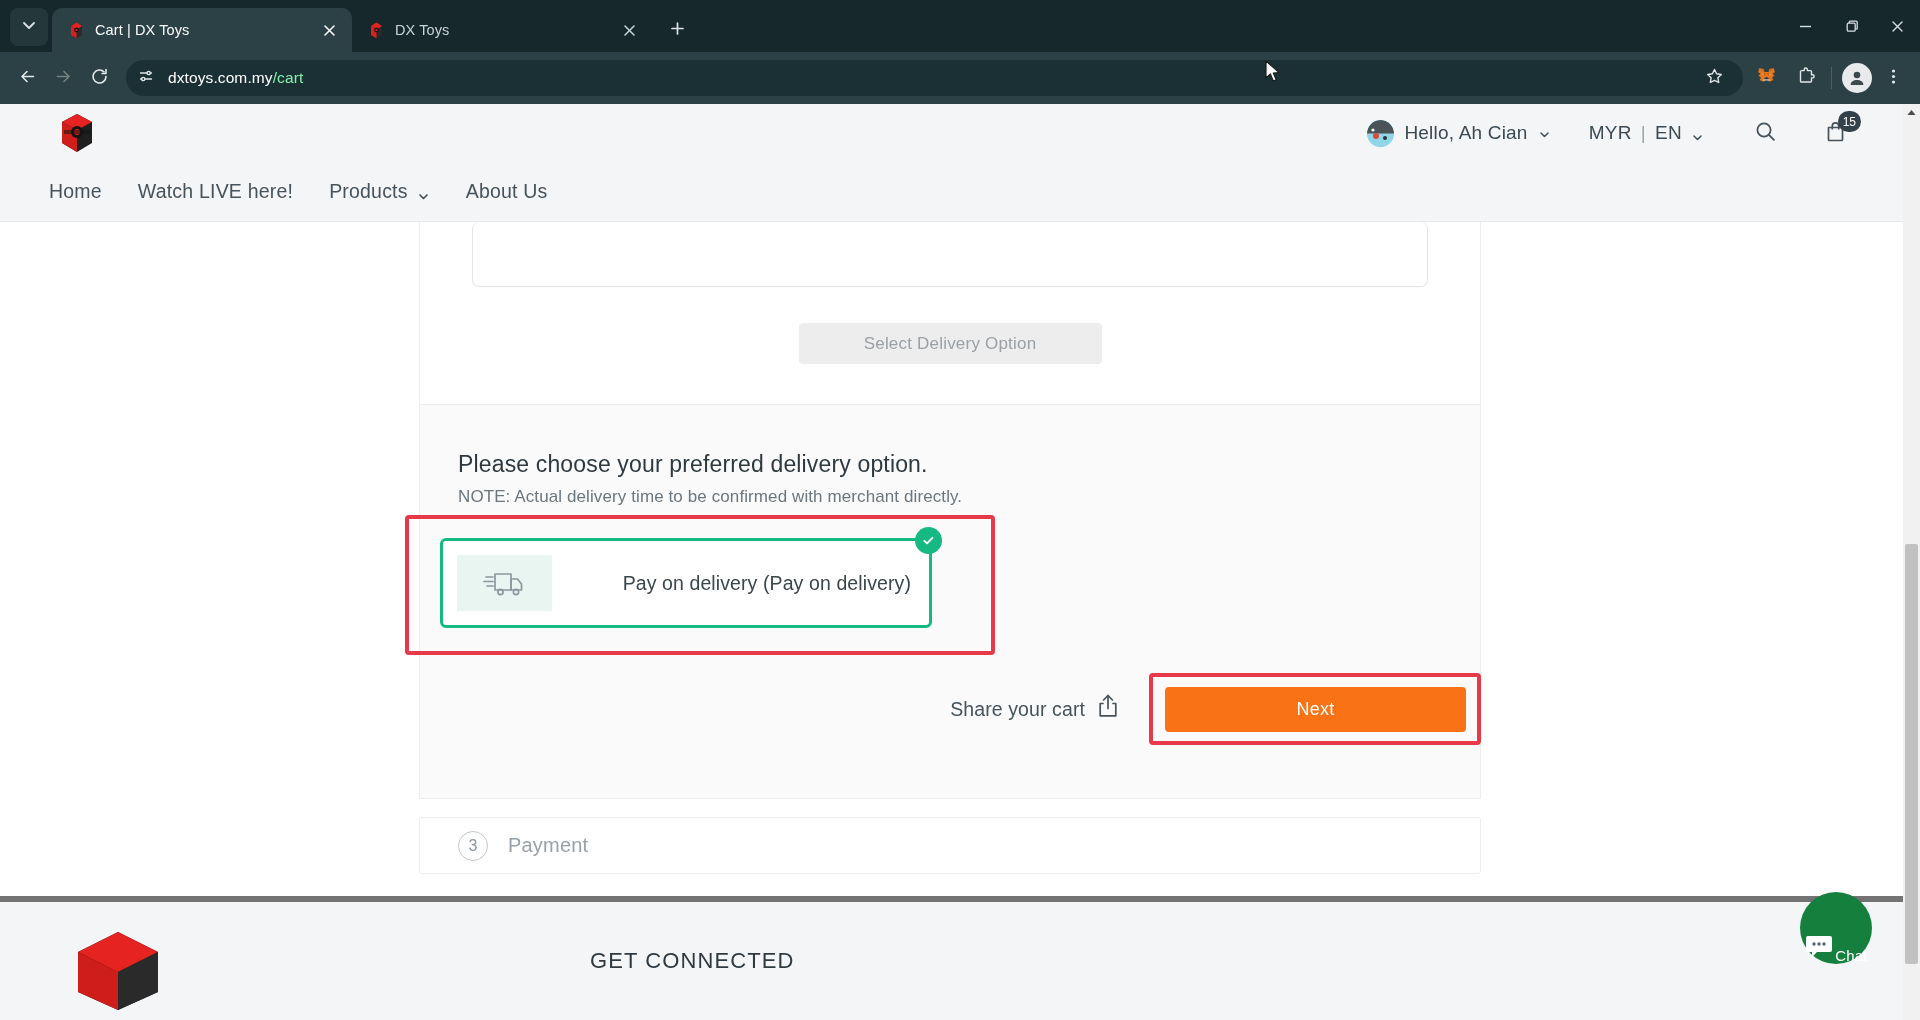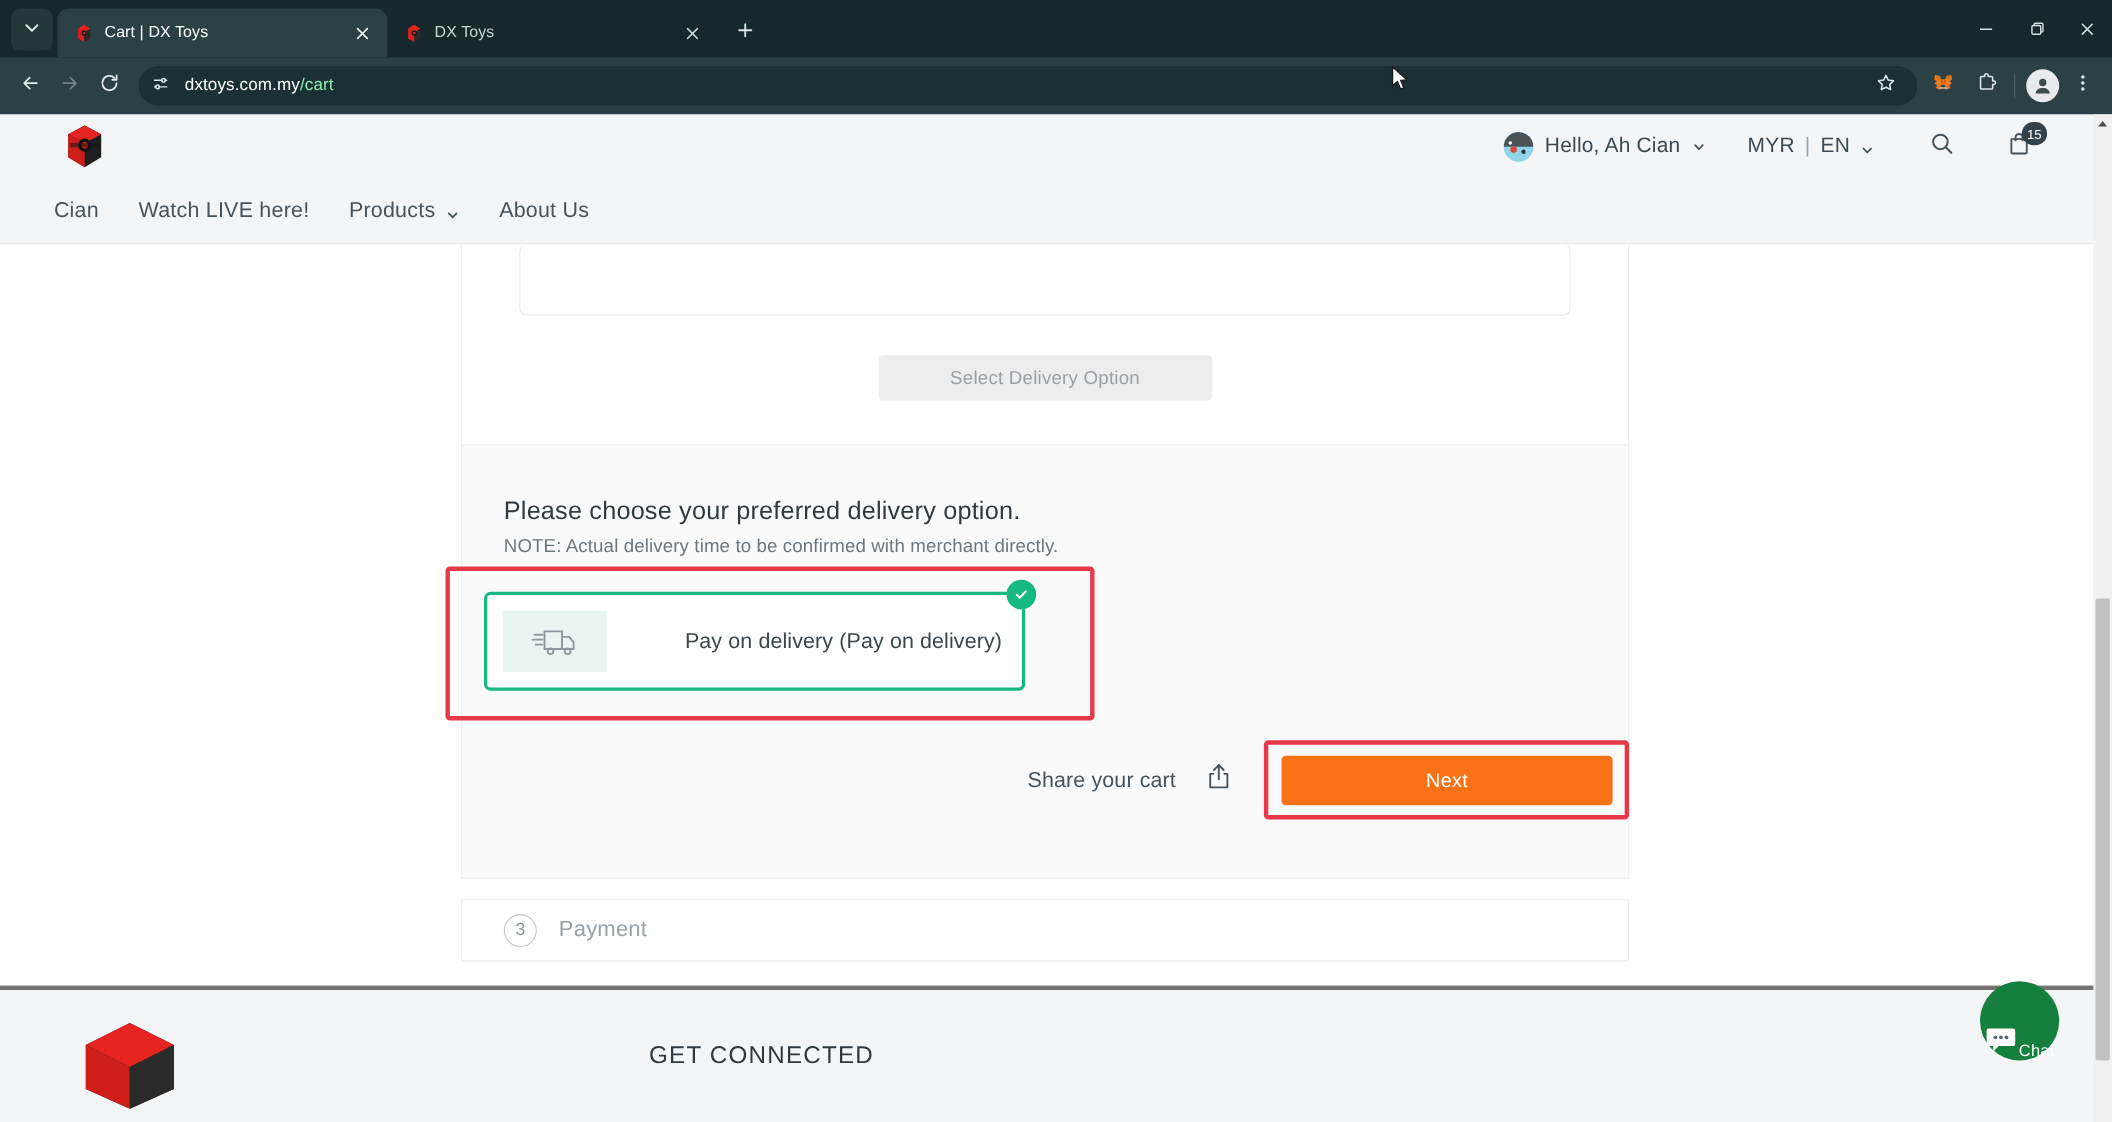--- a/index.html
+++ b/index.html
@@ -152,21 +152,21 @@
     position:absolute; right:-13px; top:-14px; width:27px; height:27px;
     border-radius:50%; background:#16b981; display:flex; align-items:center;
     justify-content:center; z-index:7;
   }
   .opt-check svg { width:15px; height:15px; }
 
   .actions-row {
     display:flex; align-items:center; justify-content:flex-end;
     padding:18px 14px 0 0; position:relative; height:86px;
   }
-  .share-cart { display:flex; align-items:center; gap:28px; cursor:pointer; margin-right:46px; }
+  .share-cart { display:flex; align-items:center; gap:12px; cursor:pointer; margin-right:46px; }
   .share-cart span { font-size:19.5px; color:#46535b; letter-spacing:.1px; }
   .share-cart svg { width:22px; height:25px; }
   .next-btn {
     width:301px; height:45px; background:#f97316; border:none; border-radius:4px;
     color:#ffffff; font-size:18px; font-family:"Liberation Sans", sans-serif;
     cursor:pointer; letter-spacing:.3px;
   }
   .anno-next { right:-2px; top:8px; width:332px; height:72px; }
 
   .panel-grey-tail { height:56px; background:#fafafa; border-left:1px solid #eceef0; border-right:1px solid #eceef0; border-bottom:1px solid #eceef0; }
@@ -178,21 +178,21 @@
   .step-num {
     width:30px; height:30px; border-radius:50%; border:1px solid #bfc6ca;
     display:flex; align-items:center; justify-content:center;
     font-size:16px; color:#8a949a;
   }
   .step-label { font-size:20px; color:#98a1a7; letter-spacing:.2px; }
 
   
   .footer {
     position:absolute; left:0; bottom:0; width:1920px; height:124px;
-    background:#f4f5f7; border-top:4px solid #737373;
+    background:#f4f5f7; border-top:6px solid #737373;
   }
   .footer-logo { position:absolute; left:74px; top:28px; width:88px; height:80px; }
   .footer-title {
     position:absolute; left:590px; top:46px; font-size:22px; color:#2e3a40;
     letter-spacing:1.1px;
   }
 
   
   .chat-widget {
     position:absolute; right:48px; bottom:56px; width:72px; height:72px;
@@ -446,21 +446,21 @@
                 <path d="M8.3 9.5V6a3.2 3.2 0 016.4 0v3.5"></path>
               </svg>
           </span>
           <span class="cart-badge">15</span>
         </div>
       </div>
     </div>
 
     <div class="nav-bar">
       <div class="nav-item">
-        <span>Cian</span>
+        <span>Home</span>
       </div>
       <div class="nav-item">
         <span>Watch LIVE here!</span>
       </div>
       <div class="nav-item">
         <span>Products</span>
         <span class="caret">
           <svg viewBox="0 0 13 13" fill="none" stroke="#46535b" stroke-width="1.7" stroke-linecap="round" stroke-linejoin="round">
               <path d="M3 5l3.5 3.5L10 5"></path>
             </svg>

